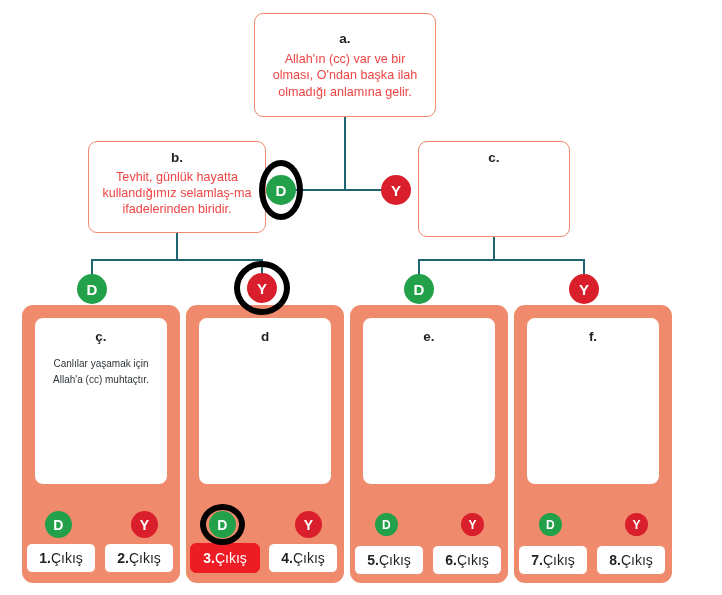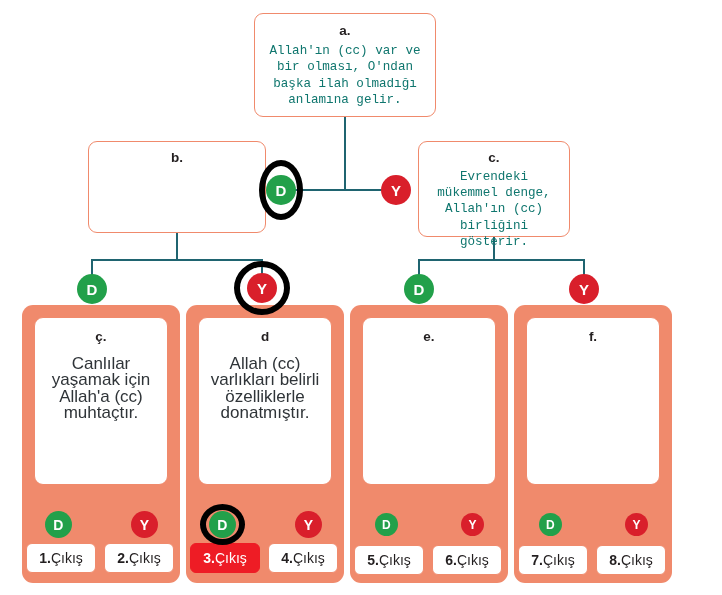--- a/index.html
+++ b/index.html
@@ -51,22 +51,21 @@
   .stmt .lbl {
     font-weight: bold;
     font-size: 13.5px;
     line-height: 17px;
     color: #231f20;
     margin-bottom: 3px;
   }
   .stmt .txt {
     font-size: 12.6px;
     line-height: 16.2px;
-    color: #0f766e;
-    font-family: Liberation Mono, monospace;
+    color: #ef4444;
   }
 
   
   #box-a  { left: 254px; top: 13px;  width: 182px; height: 104px; justify-content: center; padding-top: 6px; }
   #box-a .lbl { margin-bottom: 4px; }
 
   
   #box-b  { left: 88px;  top: 141px; width: 178px; height: 92px; }
   #box-c  { left: 418px; top: 141px; width: 152px; height: 96px; }
 
@@ -102,21 +101,21 @@
   #card-3 { left: 362px; top: 317px; width: 134px; height: 168px; }
   #card-4 { left: 526px; top: 317px; width: 134px; height: 168px; }
   .card .lbl {
     font-weight: bold;
     font-size: 13.5px;
     line-height: 17px;
     color: #231f20;
     margin-bottom: 11px;
   }
   .card .txt {
-    font-size: 17px;
+    font-size: 10px;
     line-height: 16.4px;
     color: #2f3438;
   }
 
   
   .token {
     position: absolute;
     z-index: 5;
     box-sizing: border-box;
     border-radius: 50%;
@@ -213,25 +212,25 @@
     </g>
   </svg>
 
   <div class="stmt" id="box-a">
     <div class="lbl">a.</div>
     <div class="txt">Allah'ın (cc) var ve bir olması, O'ndan başka ilah olmadığı anlamına gelir.</div>
   </div>
 
   <div class="stmt" id="box-b">
     <div class="lbl">b.</div>
+    <div class="txt">Tevhit, günlük hayatta kullandığımız selamlaş-ma ifadelerinden biridir.</div>
   </div>
 
   <div class="stmt" id="box-c">
     <div class="lbl">c.</div>
-    <div class="txt">Evrendeki mükemmel denge, Allah'ın (cc) birliğini gösterir.</div>
   </div>
 
   <div class="token d big" style="left:266px; top:175px;">D</div>
   <div class="ring" style="left:259px; top:160px; width:44px; height:60px;"></div>
 
   <div class="token y big" style="left:381px; top:175px;">Y</div>
 
   <div class="token d big" style="left:77px; top:274px;">D</div>
   <div class="token y big" style="left:247px; top:273px;">Y</div>
   <div class="ring" style="left:234px; top:261px; width:56px; height:54px;"></div>
@@ -243,21 +242,20 @@
   <div class="panel" id="panel-2"></div>
   <div class="panel" id="panel-3"></div>
   <div class="panel" id="panel-4"></div>
 
   <div class="card" id="card-1">
     <div class="lbl">ç.</div>
     <div class="txt">Canlılar yaşamak için Allah'a (cc) muhtaçtır.</div>
   </div>
   <div class="card" id="card-2">
     <div class="lbl">d</div>
-    <div class="txt">Allah (cc) varlıkları belirli özelliklerle donatmıştır.</div>
   </div>
   <div class="card" id="card-3">
     <div class="lbl">e.</div>
   </div>
   <div class="card" id="card-4">
     <div class="lbl">f.</div>
   </div>
 
   <div class="token d mid" style="left:45px; top:511px;">D</div>
   <div class="token y mid" style="left:131px; top:511px;">Y</div>

